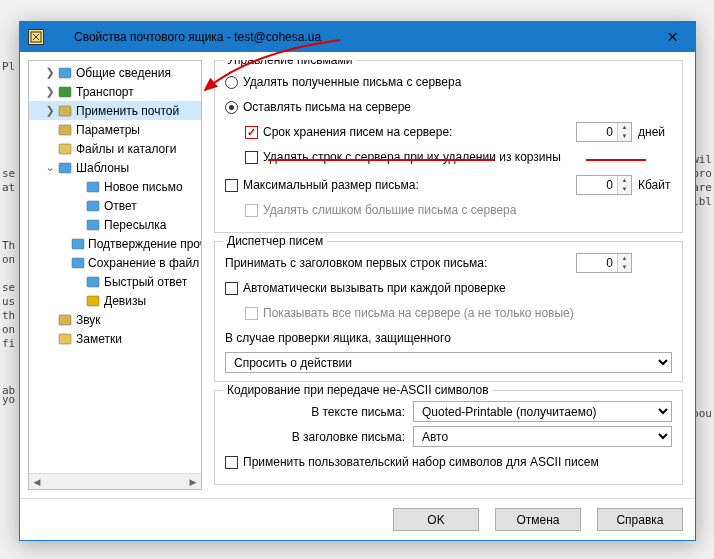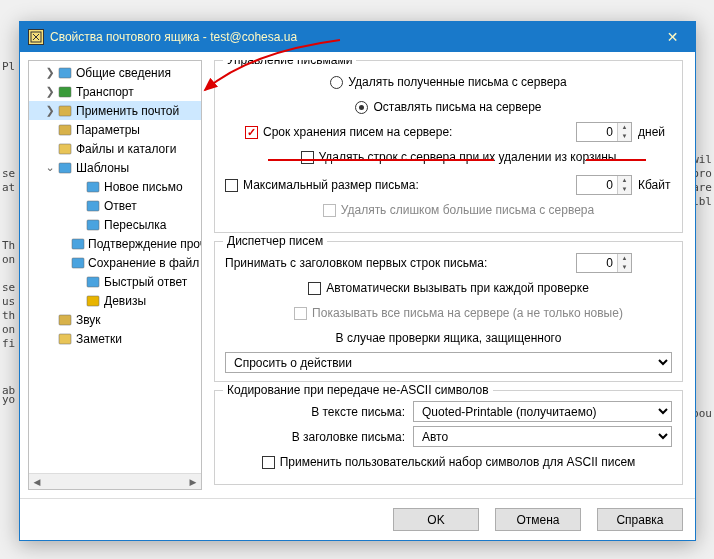--- a/index.html
+++ b/index.html
@@ -1,39 +1,39 @@
 <!DOCTYPE html>
 <html><head>
 <meta charset="utf-8">
 <style>
 * { box-sizing: border-box; margin: 0; padding: 0; font-family: "Segoe UI", Tahoma, sans-serif; font-size: 12px; }
 body { background: #f0f0f0; width: 714px; height: 559px; position: relative; overflow: hidden; }
 .bg-text { position: absolute; color: #444; font-family: monospace; font-size: 11px; line-height: 14px; }
 .window { position: absolute; left: 19px; top: 21px; width: 677px; height: 520px; background: #fff; border: 1px solid #1979ca; box-shadow: 0 4px 20px rgba(0,0,0,.3); }
-.titlebar { height: 30px; background: #1979ca; display: flex; align-items: center; padding: 0 0 0 8px; color: #fef9c3; }
+.titlebar { height: 30px; background: #1979ca; display: flex; align-items: center; padding: 0 0 0 8px; color: #000000; gap: 24px; }
 .titlebar .ico { width: 16px; height: 16px; background: #f7e07a; border: 1px solid #333; margin-right: 6px; display: flex; align-items: center; justify-content: center; }
 .titlebar .ico svg { width: 12px; height: 12px; }
 .titlebar .ttl { flex: 1; font-size: 12px; }
 .titlebar .x { width: 45px; height: 30px; display: flex; align-items: center; justify-content: center; font-size: 14px; }
 .body { display: flex; height: calc(100% - 30px - 42px); padding: 8px; gap: 8px; }
 .tree { width: 174px; border: 1px solid #c0c0c0; background: #fff; overflow: auto; padding: 2px 0; position: relative; }
 .tn { display: flex; align-items: center; height: 19px; padding-right: 4px; white-space: nowrap; cursor: default; }
 .tn .tw { width: 14px; text-align: center; color: #666; font-size: 11px; }
 .tn .tico { width: 16px; height: 16px; margin-right: 3px; display: flex; align-items: center; justify-content: center; }
 .tn.sel { background: #cde8ff; }
 .tn.sel .lbl { }
 .ind1 { padding-left: 14px; }
 .ind2 { padding-left: 42px; }
 .scroll-h { position: absolute; bottom: 0; left: 0; right: 0; height: 16px; background: #f0f0f0; border-top: 1px solid #ddd; display: flex; }
 .scroll-h .arr { width: 16px; height: 16px; display: flex; align-items: center; justify-content: center; color: #666; font-size: 9px; background: #f0f0f0; }
 .scroll-h .track { flex: 1; }
 .content { flex: 1; padding: 0 4px; overflow: hidden; }
 .group { border: 1px solid #d0d0d0; margin-bottom: 8px; padding: 10px 10px 8px; position: relative; }
 .group > .legend { position: absolute; top: -8px; left: 8px; background: #fff; padding: 0 4px; font-size: 12px; }
-.row { display: flex; align-items: center; min-height: 22px; margin-bottom: 3px; justify-content: center; }
+.row { display: flex; align-items: center; min-height: 22px; margin-bottom: 3px; }
 .radio, .check { width: 13px; height: 13px; border: 1px solid #333; margin-right: 5px; display: flex; align-items: center; justify-content: center; flex-shrink: 0; }
 .radio { border-radius: 50%; }
 .radio.on::after { content: ""; width: 5px; height: 5px; background: #333; border-radius: 50%; }
 .check.on { border-color: #d00; }
 .check.on::after { content: "✓"; color: #d00; font-size: 11px; font-weight: bold; line-height: 1; }
 .lbl { font-size: 12px; color: #000; }
 .lbl.dis { color: #888; }
 .spin { display: flex; align-items: center; border: 1px solid #aaa; height: 20px; background: #fff; }
 .spin input { border: none; width: 40px; text-align: right; padding: 0 4px; font-size: 12px; outline: none; }
 .spin .btns { display: flex; flex-direction: column; width: 14px; border-left: 1px solid #ccc; }

